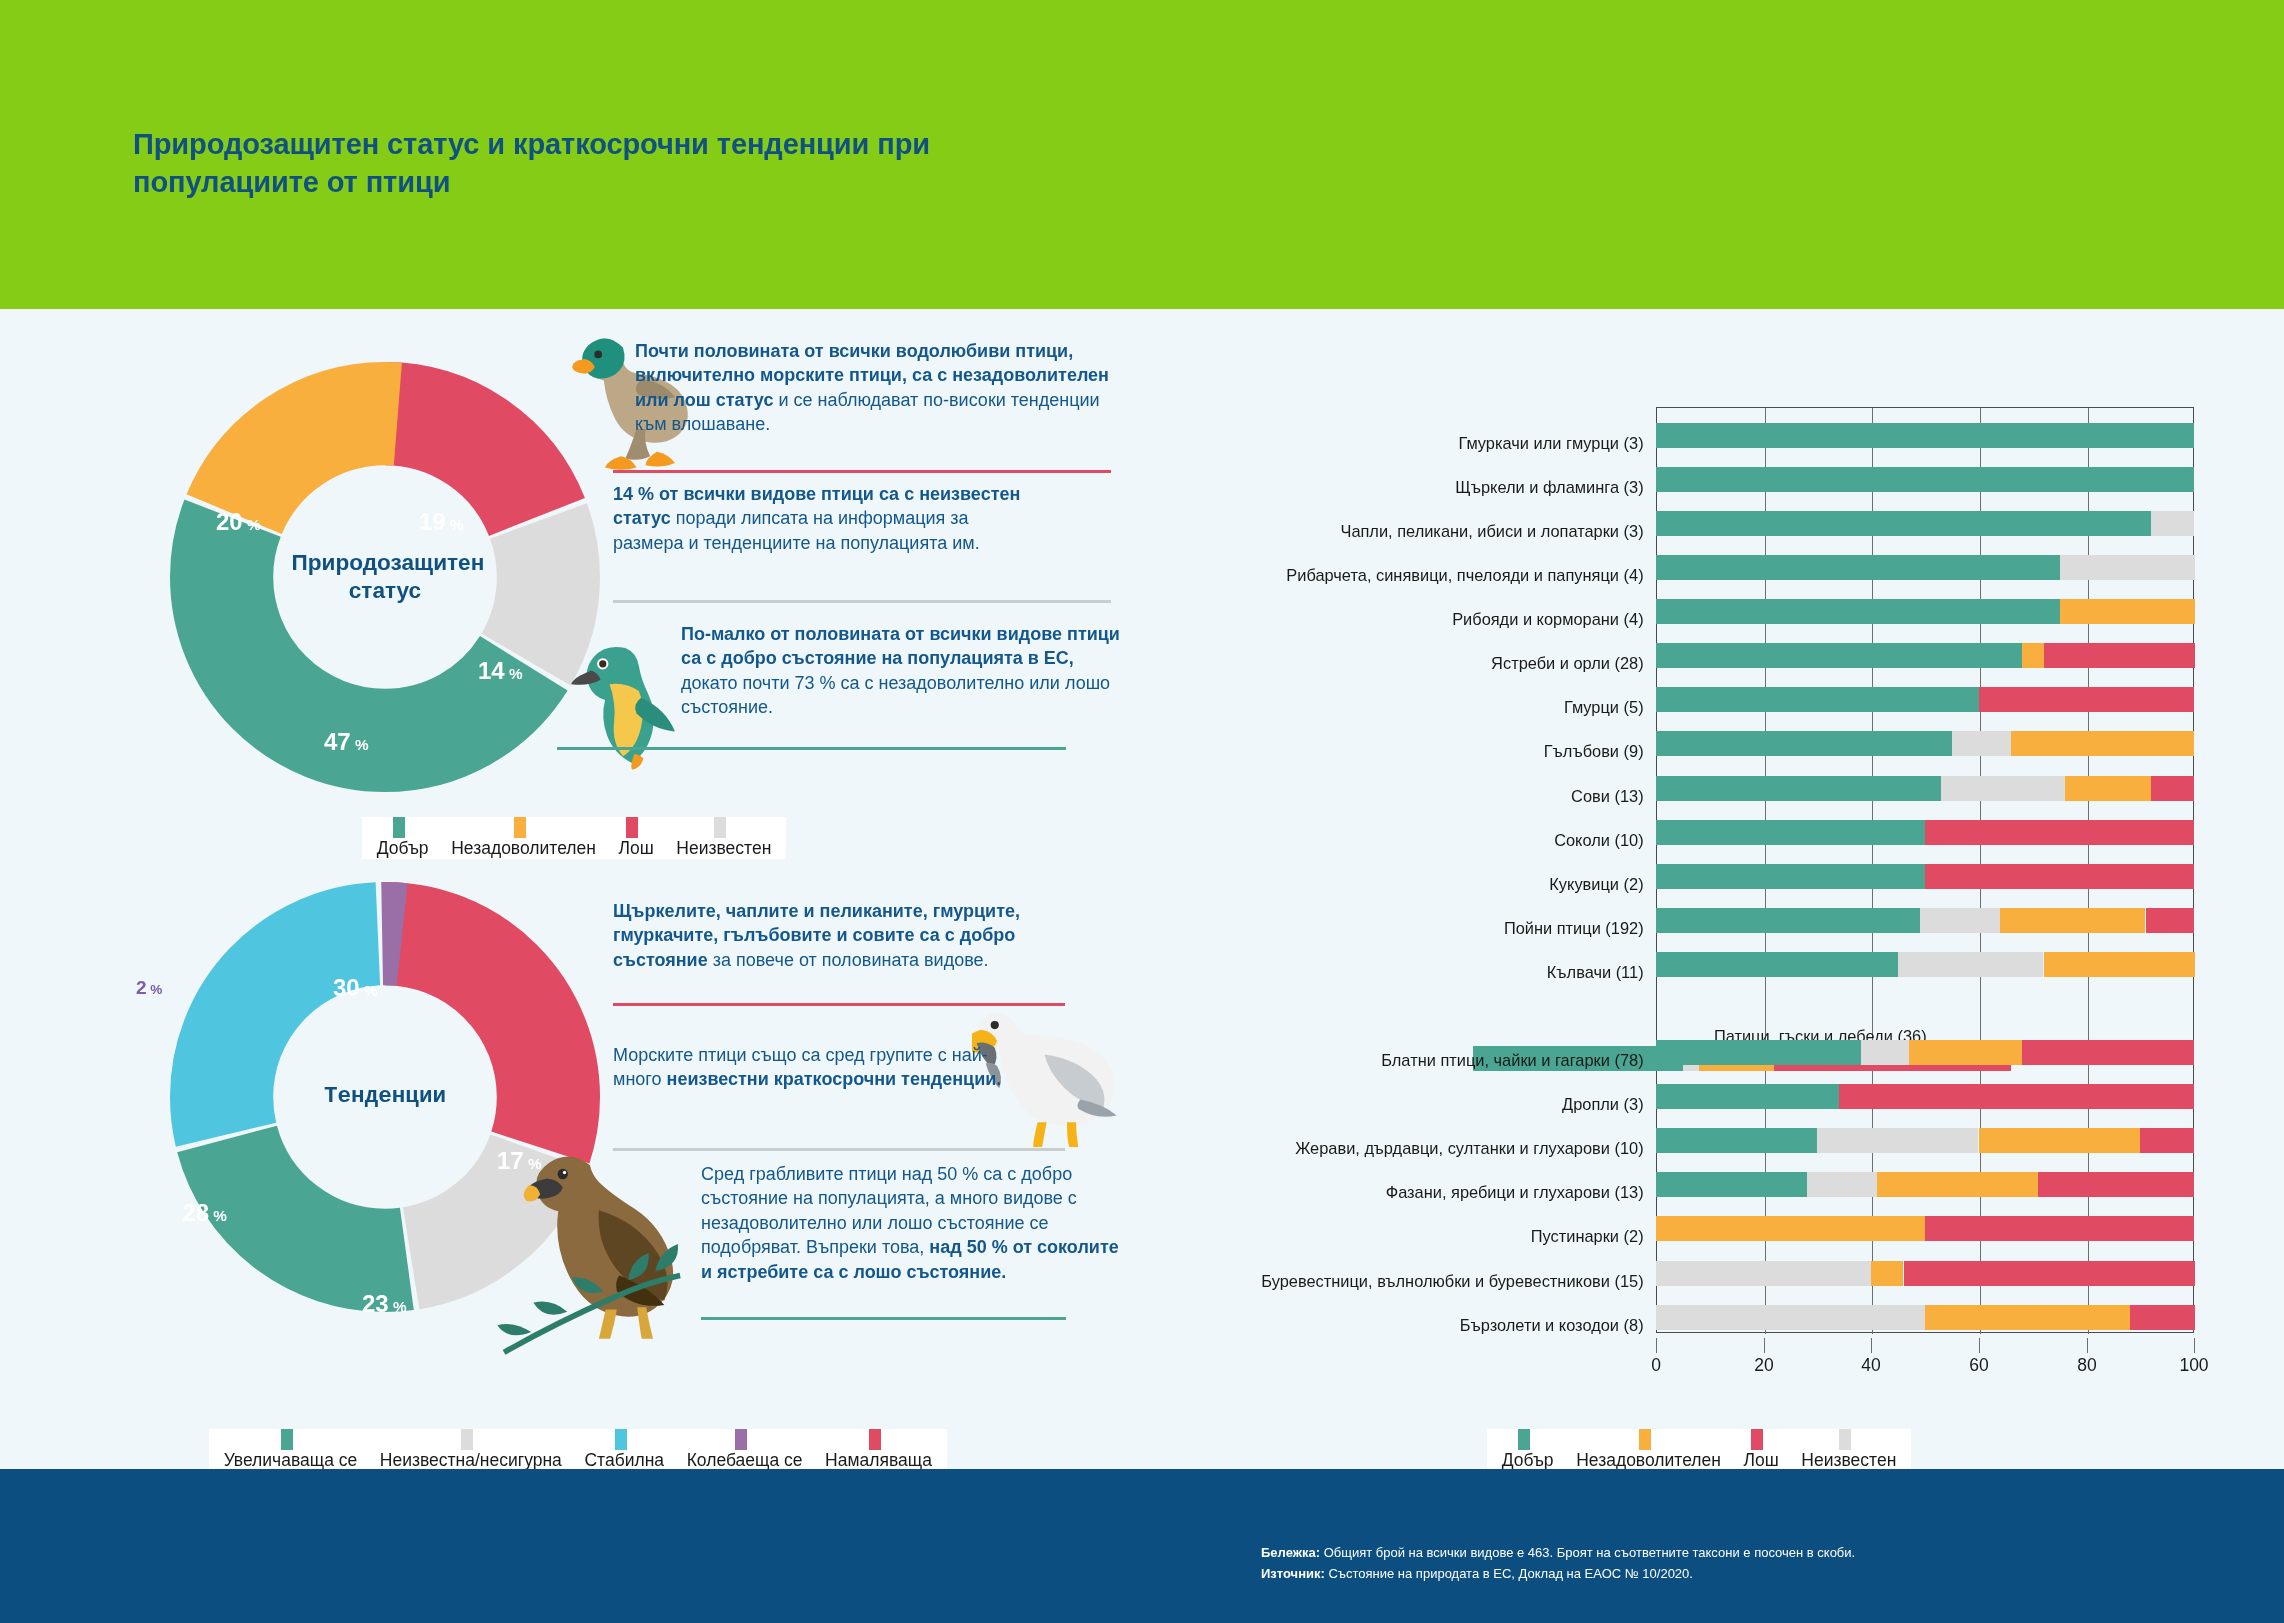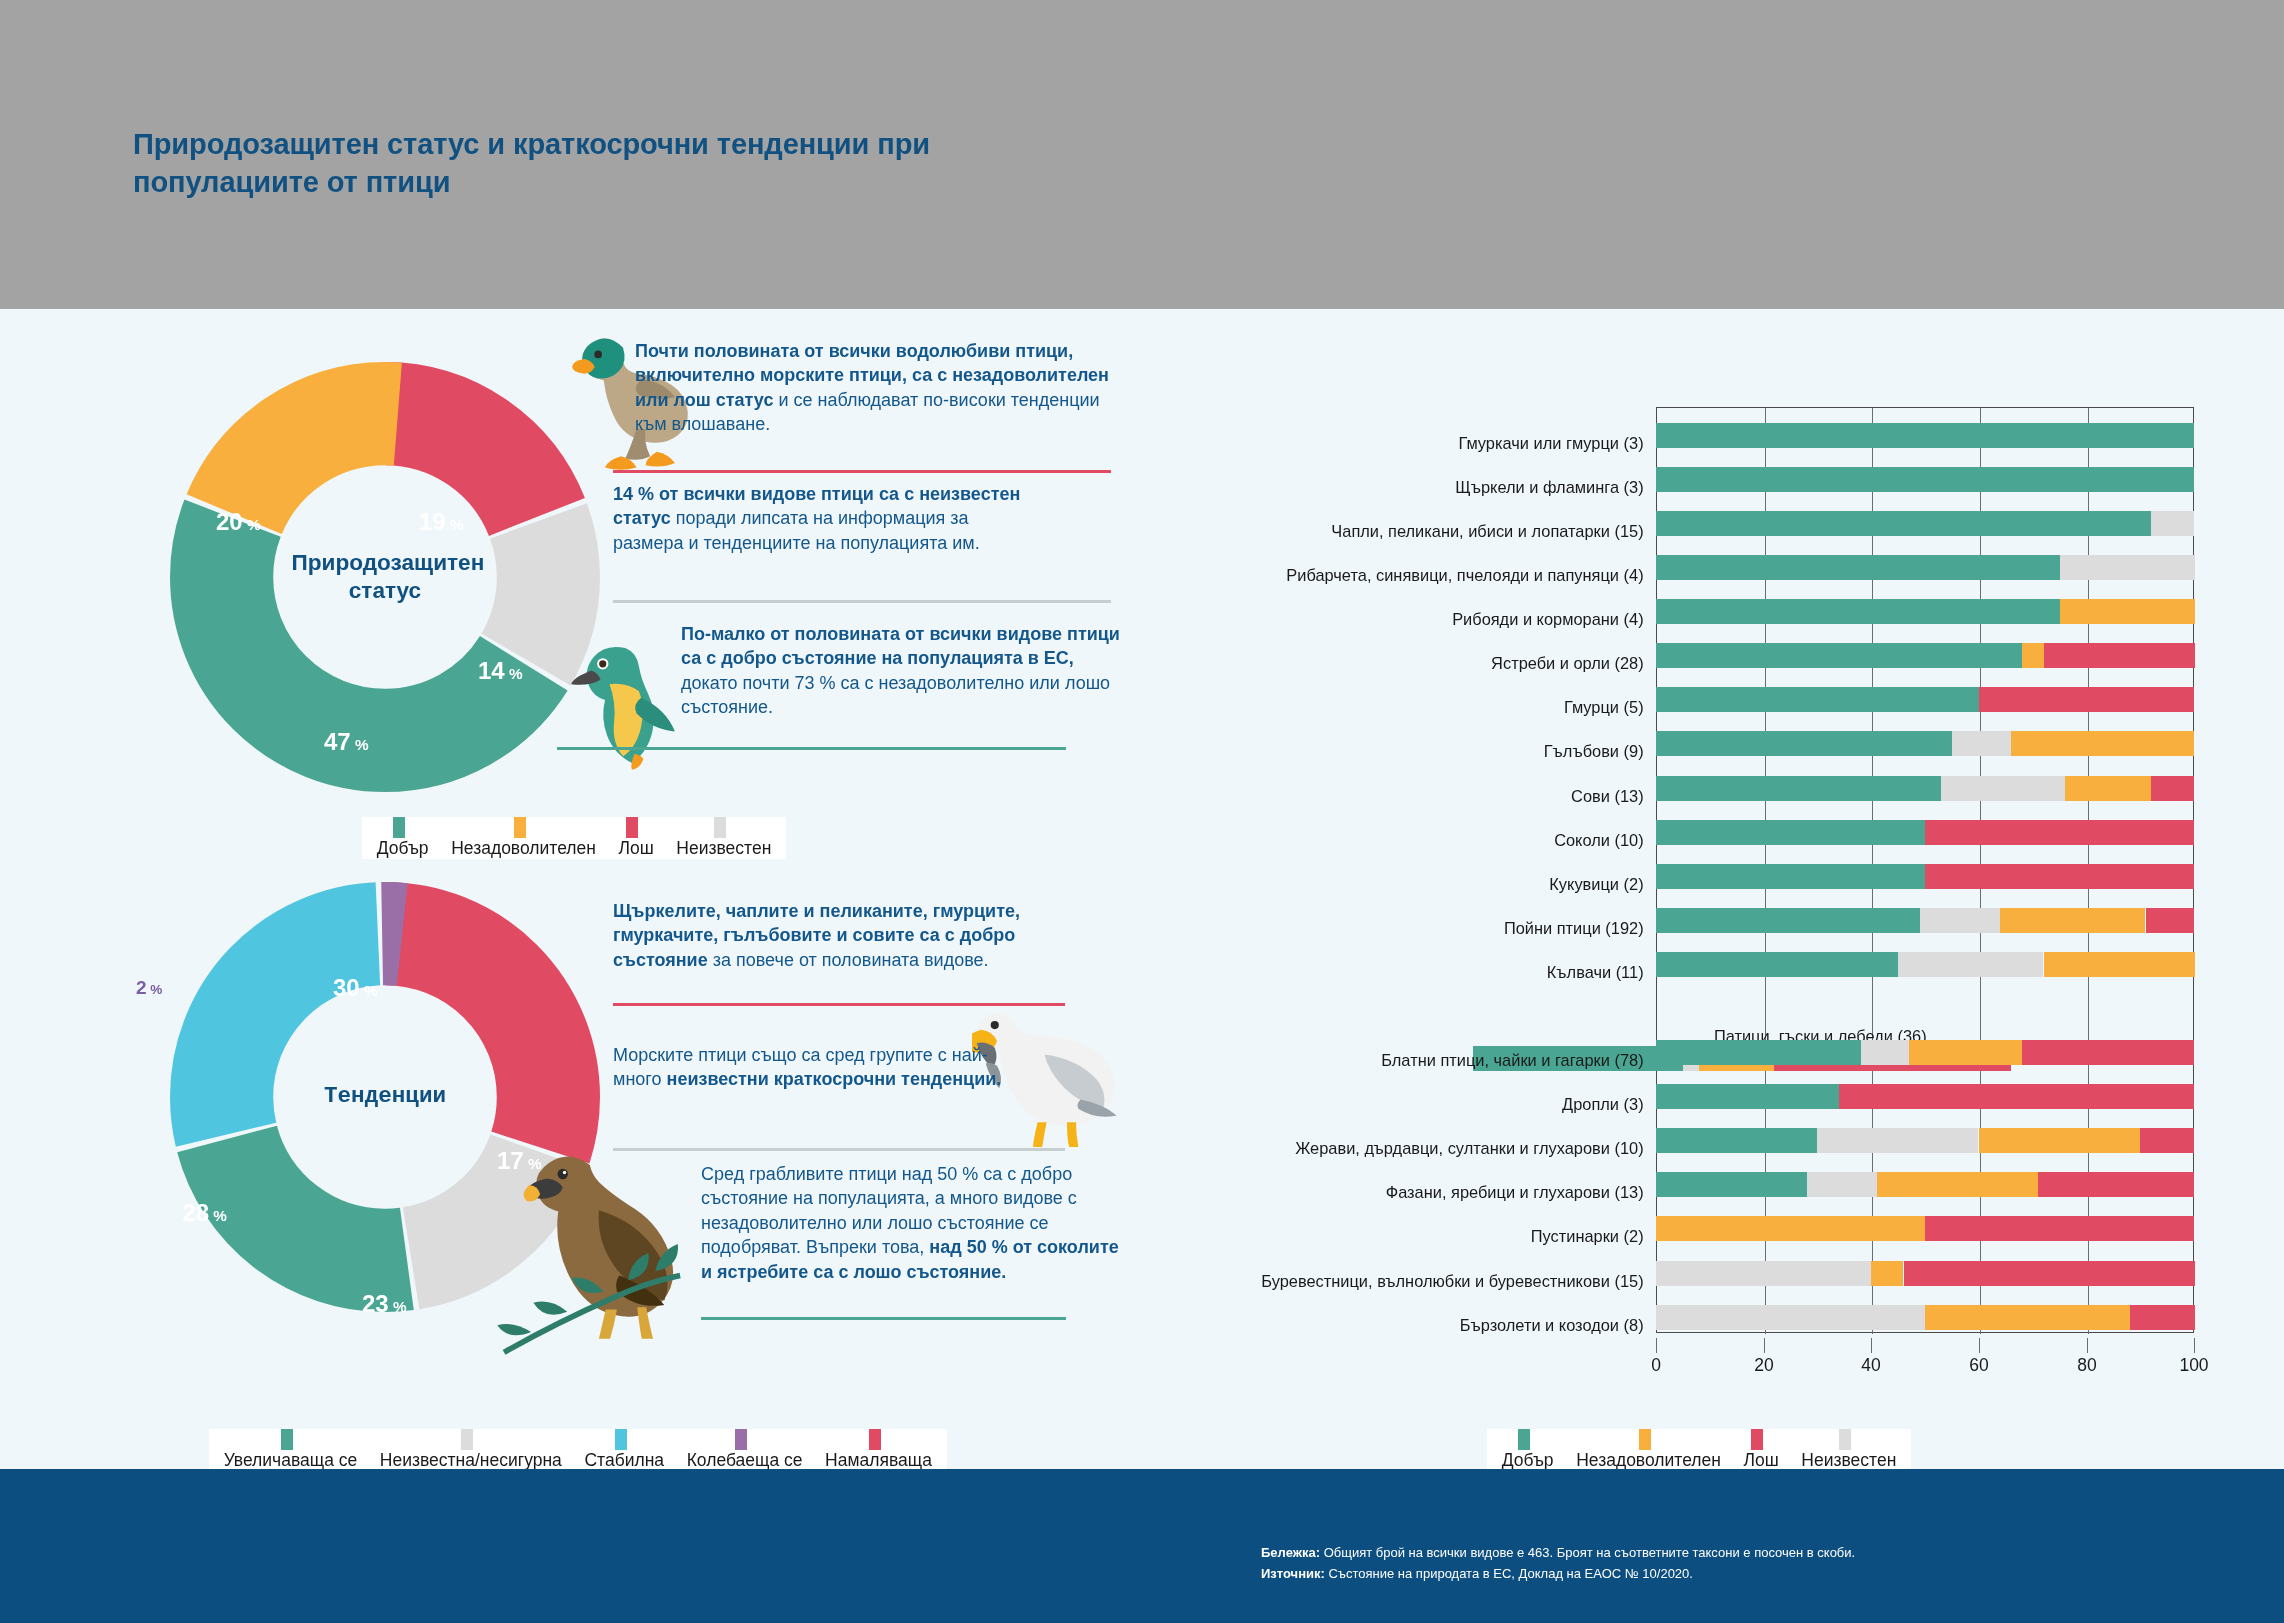--- a/index.html
+++ b/index.html
@@ -8,21 +8,21 @@
     font-family: "Liberation Sans", sans-serif;
     background: #eceded;
     position: relative;
     overflow: hidden;
   }
   .page { position: relative; width: 2284px; height: 1623px; }
 
   
   .header {
     position: absolute; left: 0; top: 0; width: 2284px; height: 309px;
-    background: #a3a3a3;
+    background: #84cc16;
   }
   .header-title {
     position: absolute; left: 133px; top: 126px; width: 882px;
     font-size: 29px; font-weight: bold; line-height: 1.30;
     color: #105182; letter-spacing: -0.1px;
   }
 
   
   .body-panel {
     position: absolute; left: 0; top: 309px; width: 2284px; height: 1160px;
@@ -314,21 +314,21 @@
             <div class="seg" title="Гмуркачи или гмурци (3) — good: 100%" style="left: 0px; width: 538px; background: rgb(74, 166, 146);"></div>
           </div>
         </div>
         <div class="bar-row" style="top: 55px;">
           <div class="bar-cat">Щъркели и фламинга (3)</div>
           <div class="bar-track">
             <div class="seg" title="Щъркели и фламинга (3) — good: 100%" style="left: 0px; width: 538px; background: rgb(74, 166, 146);"></div>
           </div>
         </div>
         <div class="bar-row" style="top: 99px;">
-          <div class="bar-cat">Чапли, пеликани, ибиси и лопатарки (15)</div>
+          <div class="bar-cat">Чапли, пеликани, ибиси и лопатарки (3)</div>
           <div class="bar-track">
             <div class="seg" title="Чапли, пеликани, ибиси и лопатарки (13) — good: 92%" style="left: 0px; width: 495px; background: rgb(74, 166, 146);"></div>
             <div class="seg" title="Чапли, пеликани, ибиси и лопатарки (13) — unknown: 8%" style="left: 495px; width: 43px; background: rgb(220, 220, 220);"></div>
           </div>
         </div>
         <div class="bar-row" style="top: 143px;">
           <div class="bar-cat">Рибарчета, синявици, пчелояди и папуняци (4)</div>
           <div class="bar-track">
             <div class="seg" title="Рибарчета, синявици, пчелояди и папуняци (4) — good: 75%" style="left: 0px; width: 404px; background: rgb(74, 166, 146);"></div>
             <div class="seg" title="Рибарчета, синявици, пчелояди и папуняци (4) — unknown: 25%" style="left: 404px; width: 135px; background: rgb(220, 220, 220);"></div>

